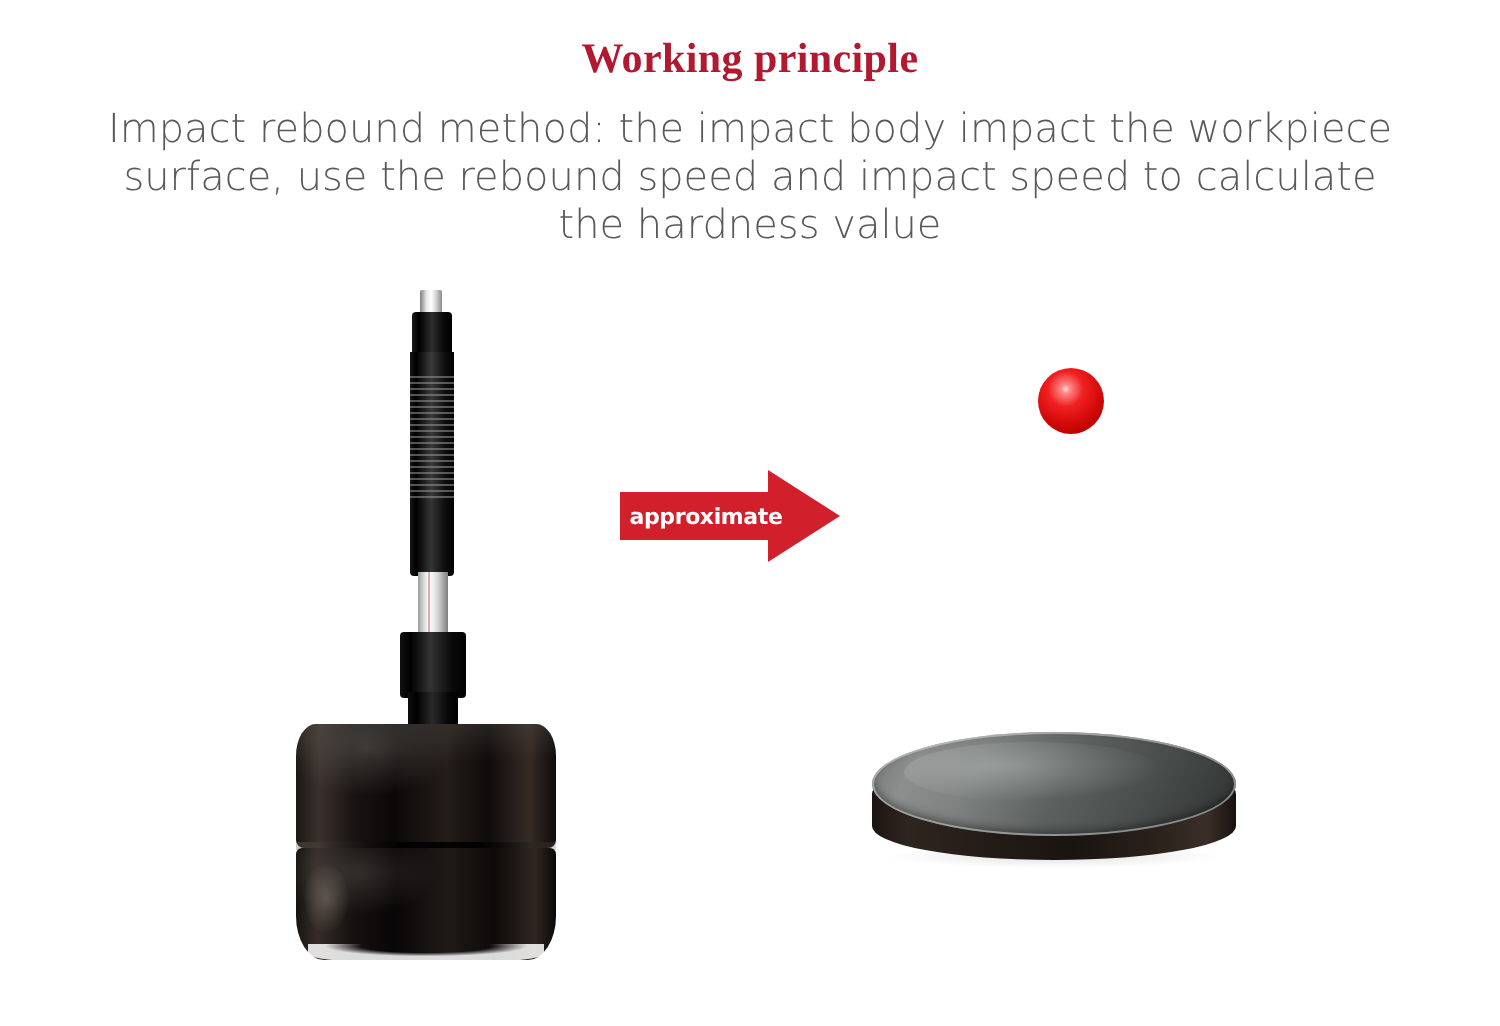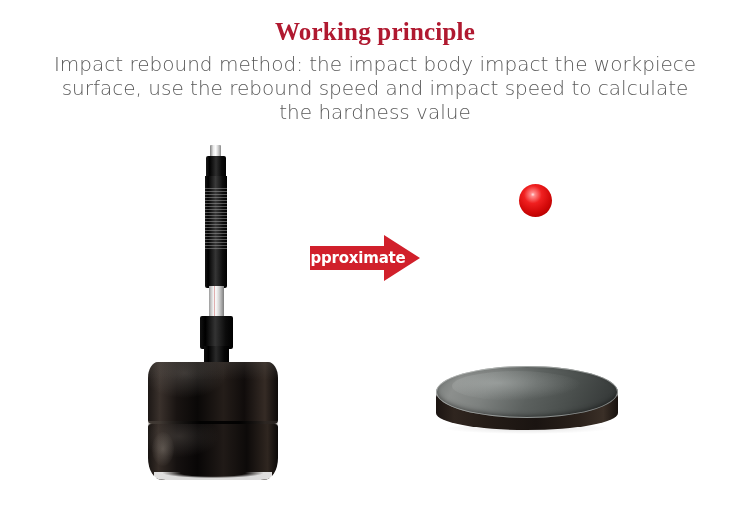--- a/index.html
+++ b/index.html
@@ -18,21 +18,21 @@
 
   
   #title {
     position: absolute;
     left: 0;
     top: 18px;
     width: 750px;
     text-align: center;
     font-family: "Liberation Serif", serif;
     font-weight: bold;
-    font-size: 25px;
+    font-size: 21px;
     letter-spacing: 0.2px;
     color: #b01930;
     line-height: 1.1;
   }
   #subtitle {
     position: absolute;
     left: 45px;
     top: 52px;
     width: 660px;
     text-align: center;
@@ -226,21 +226,21 @@
     left: 6px;
     top: 0;
     width: 74px;
     height: 46px;
     display: flex;
     align-items: center;
     justify-content: center;
     color: #ffffff;
     font-family: "DejaVu Sans", sans-serif;
     font-weight: bold;
-    font-size: 15px;
+    font-size: 11px;
     letter-spacing: -0.2px;
     white-space: nowrap;
   }
 
   
   #ball {
     position: absolute;
     left: 519px;
     top: 184px;
     width: 33px;

